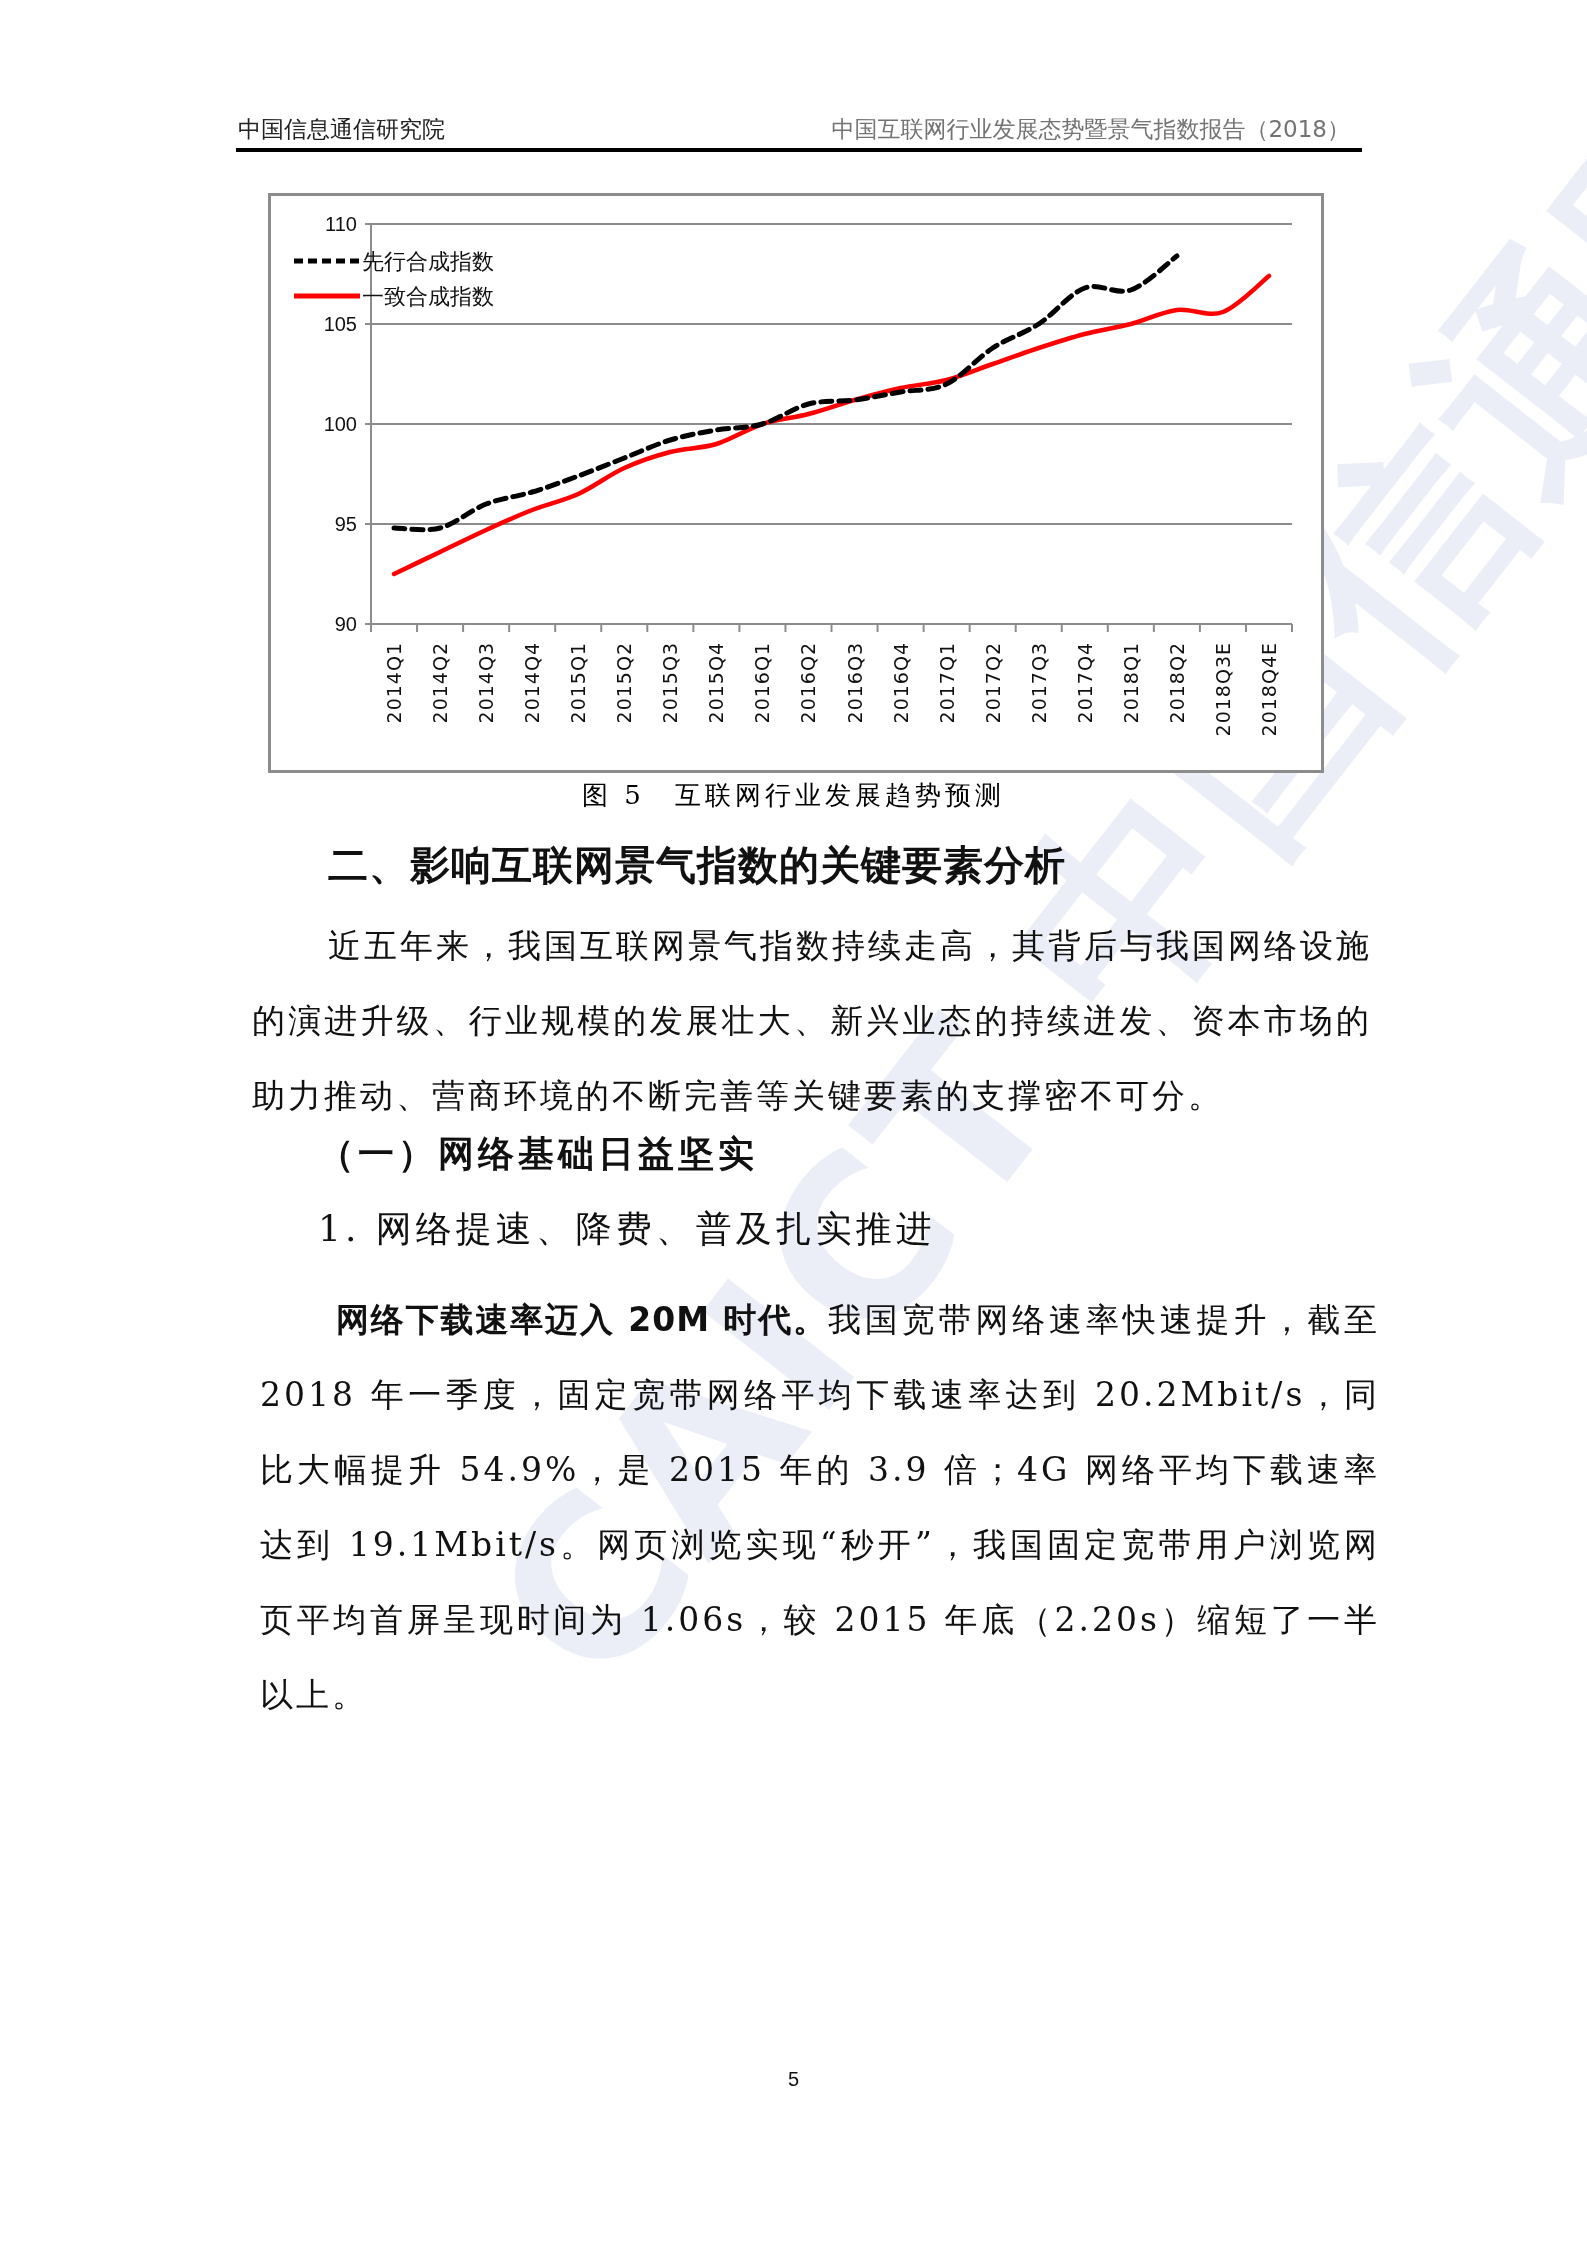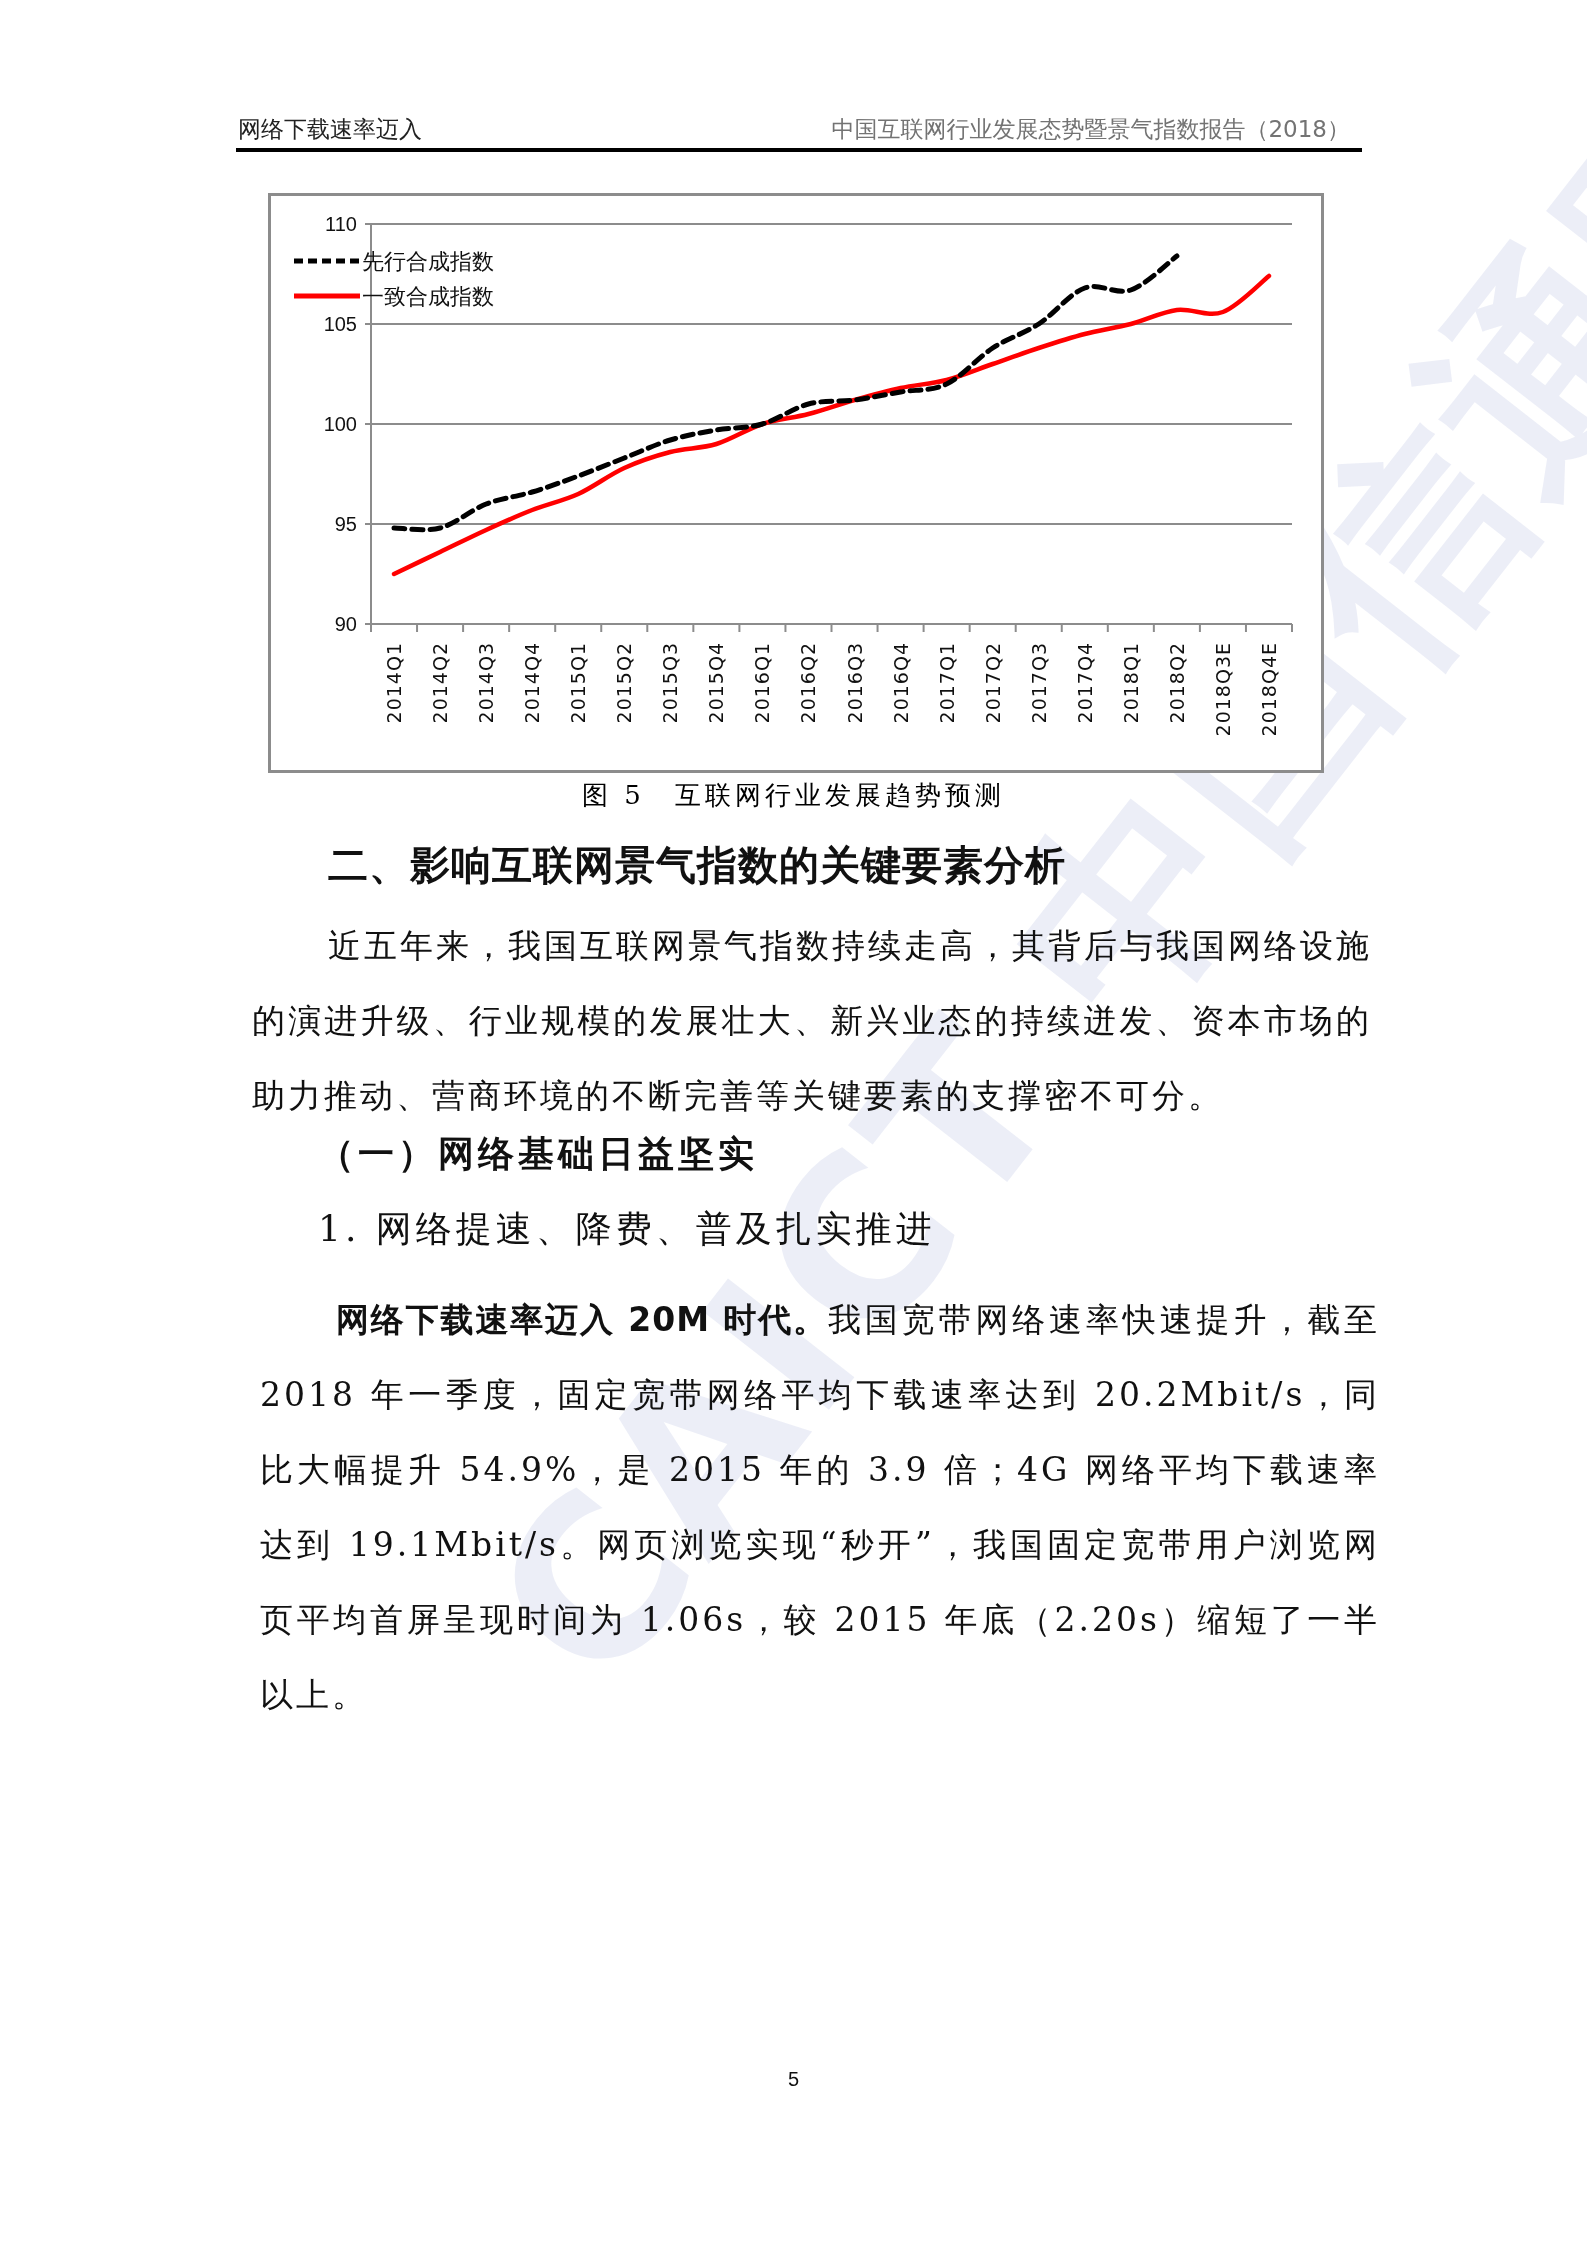--- a/index.html
+++ b/index.html
@@ -30,21 +30,21 @@
               font-size: 20px; font-family: "Liberation Sans", sans-serif; }
   .watermark { position: absolute; left: 430px; top: 640px; font-size: 220px; font-weight: bold;
                font-family: "DejaVu Sans", sans-serif; color: rgba(70,90,180,0.10);
                transform: rotate(-52deg); transform-origin: left top; white-space: nowrap;
                pointer-events: none; letter-spacing: 6px; top: 1560px; }
 </style>
 </head>
 <body>
 
 <div class="header">
-  <span class="left">网络下载速率迈入</span>
+  <span class="left">中国信息通信研究院</span>
   <span class="right">中国互联网行业发展态势暨景气指数报告（2018）</span>
 </div>
 
 <div class="watermark">CAICT 中国信通院</div>
 
 <div class="chart-box">
   <svg class="chart-svg" id="chart" width="1050" height="574" xmlns="http://www.w3.org/2000/svg">
       <line x1="94" x2="1021" y1="428" y2="428" stroke="#8c8c8c" stroke-width="2"></line>
       <text x="86" y="435" text-anchor="end" font-size="20" font-family="Liberation Sans, sans-serif" fill="#111">90</text>
       <line x1="94" x2="1021" y1="328" y2="328" stroke="#8c8c8c" stroke-width="2"></line>

